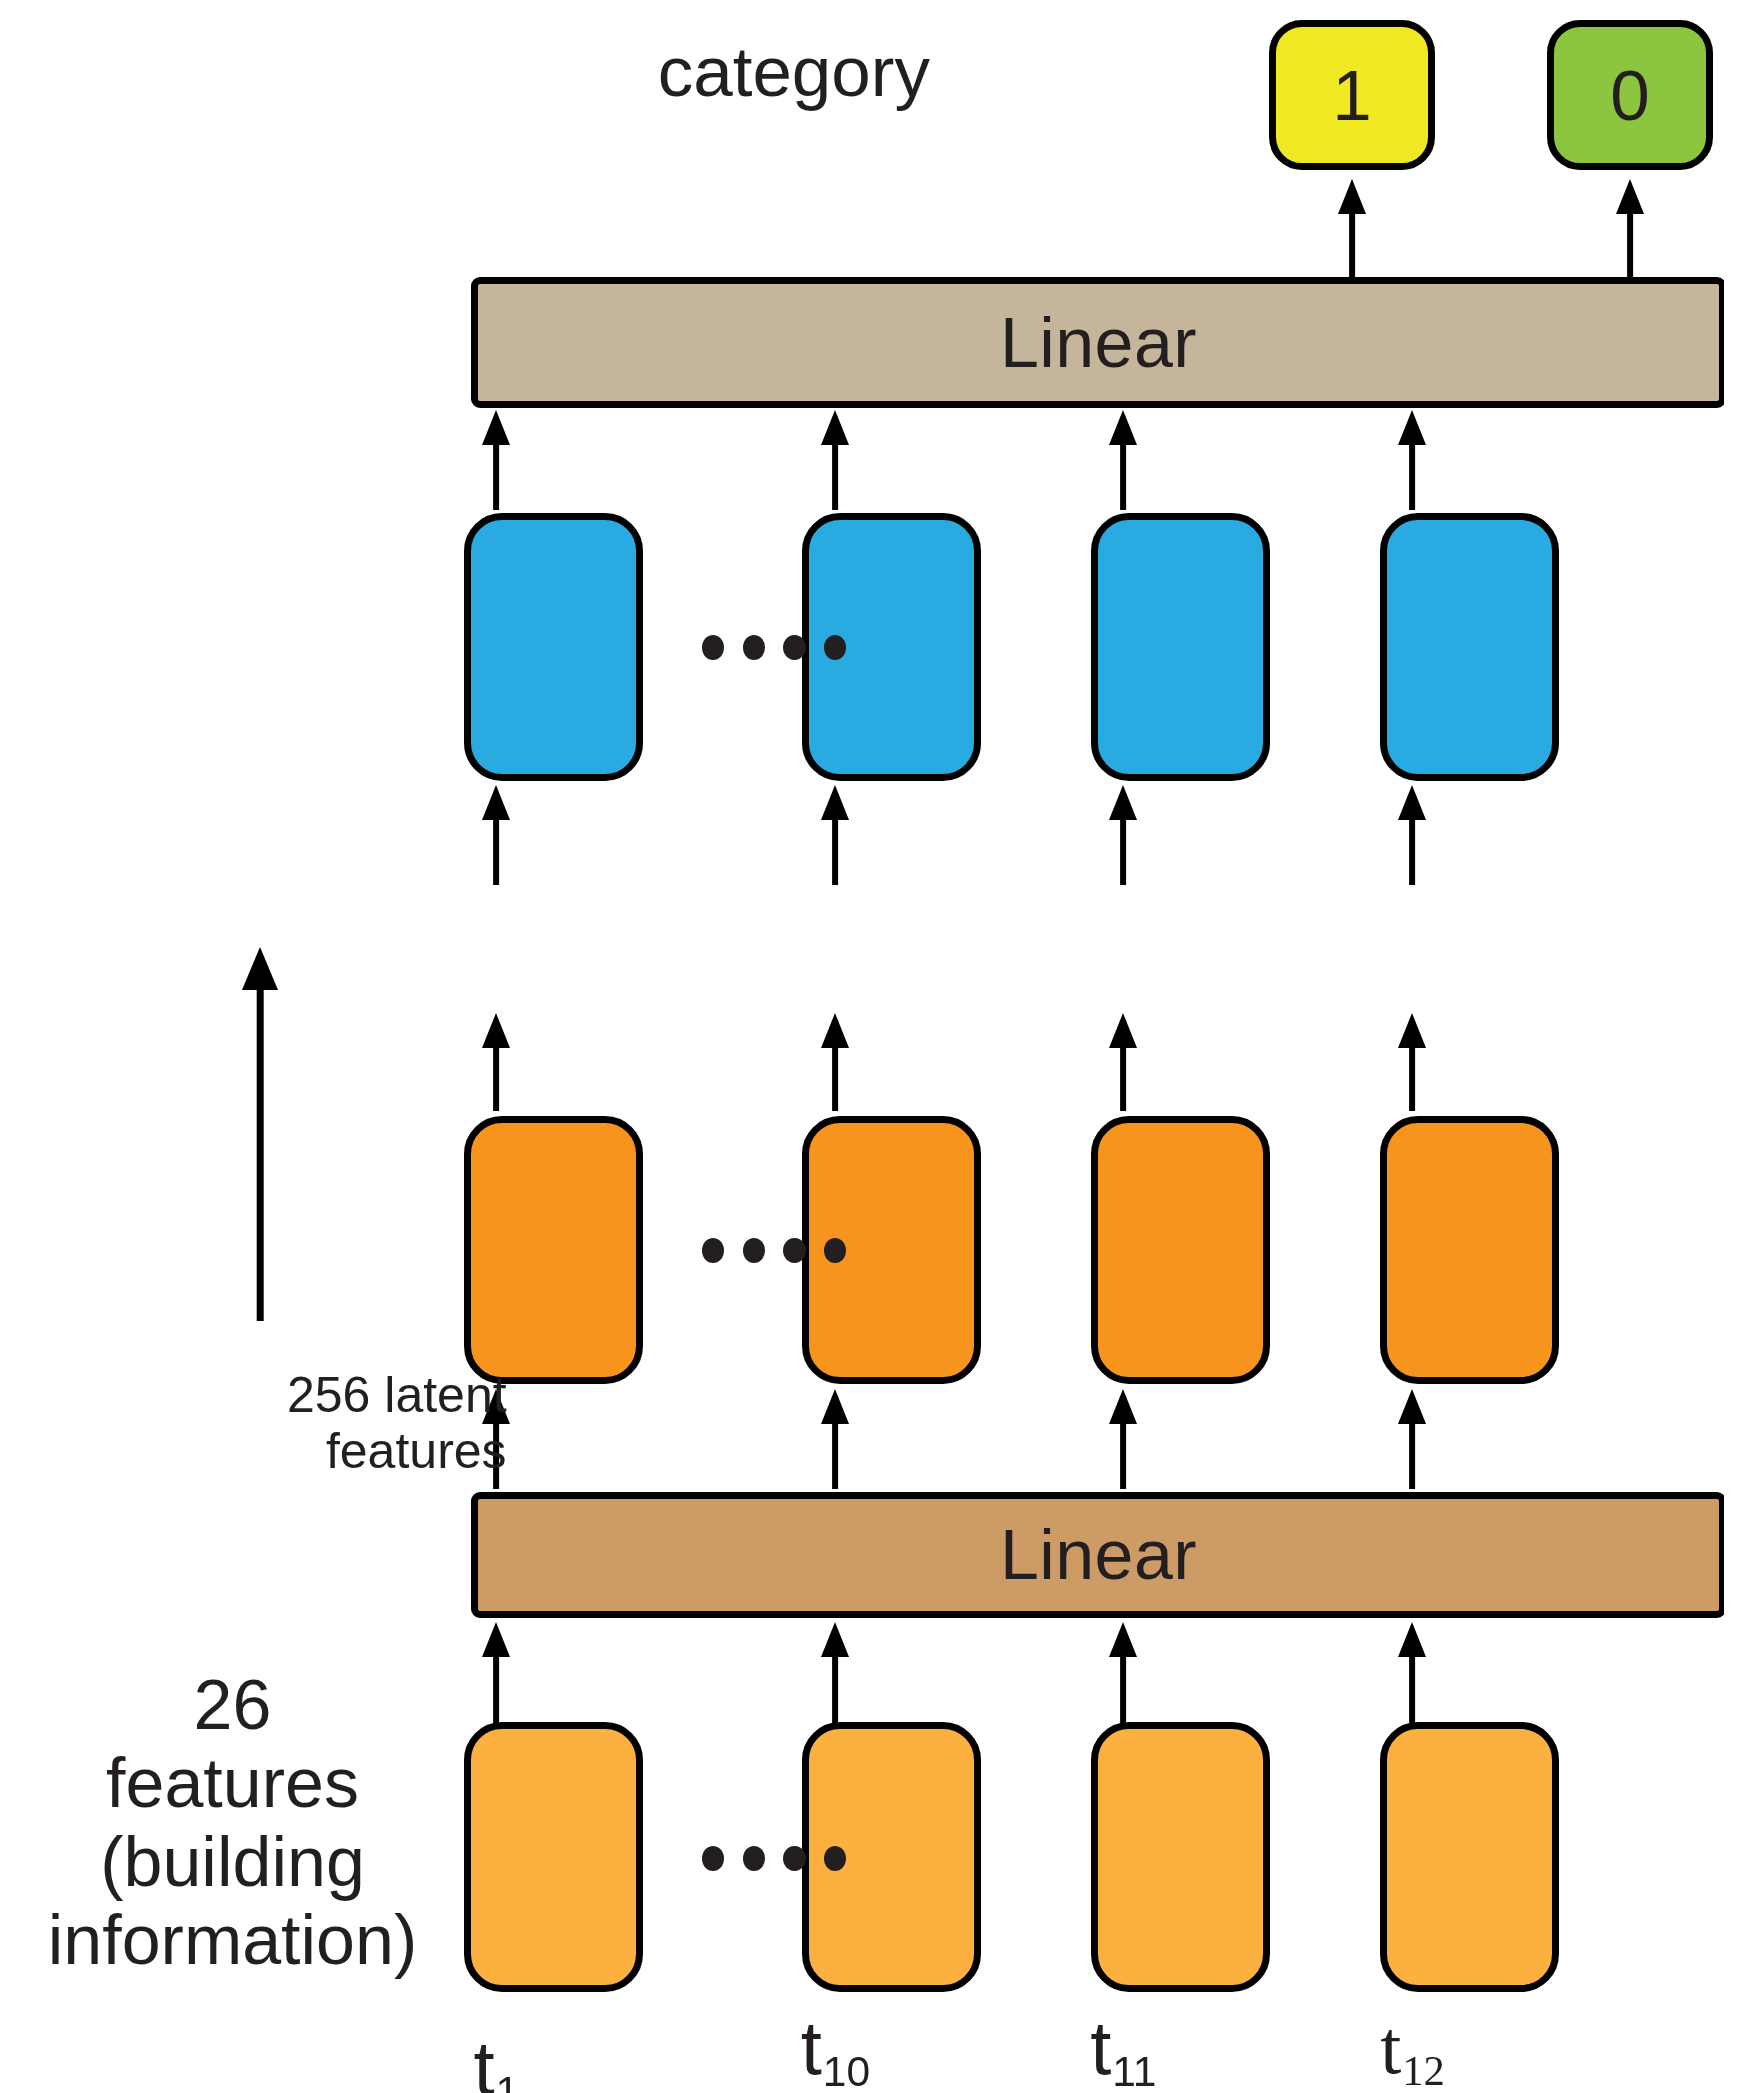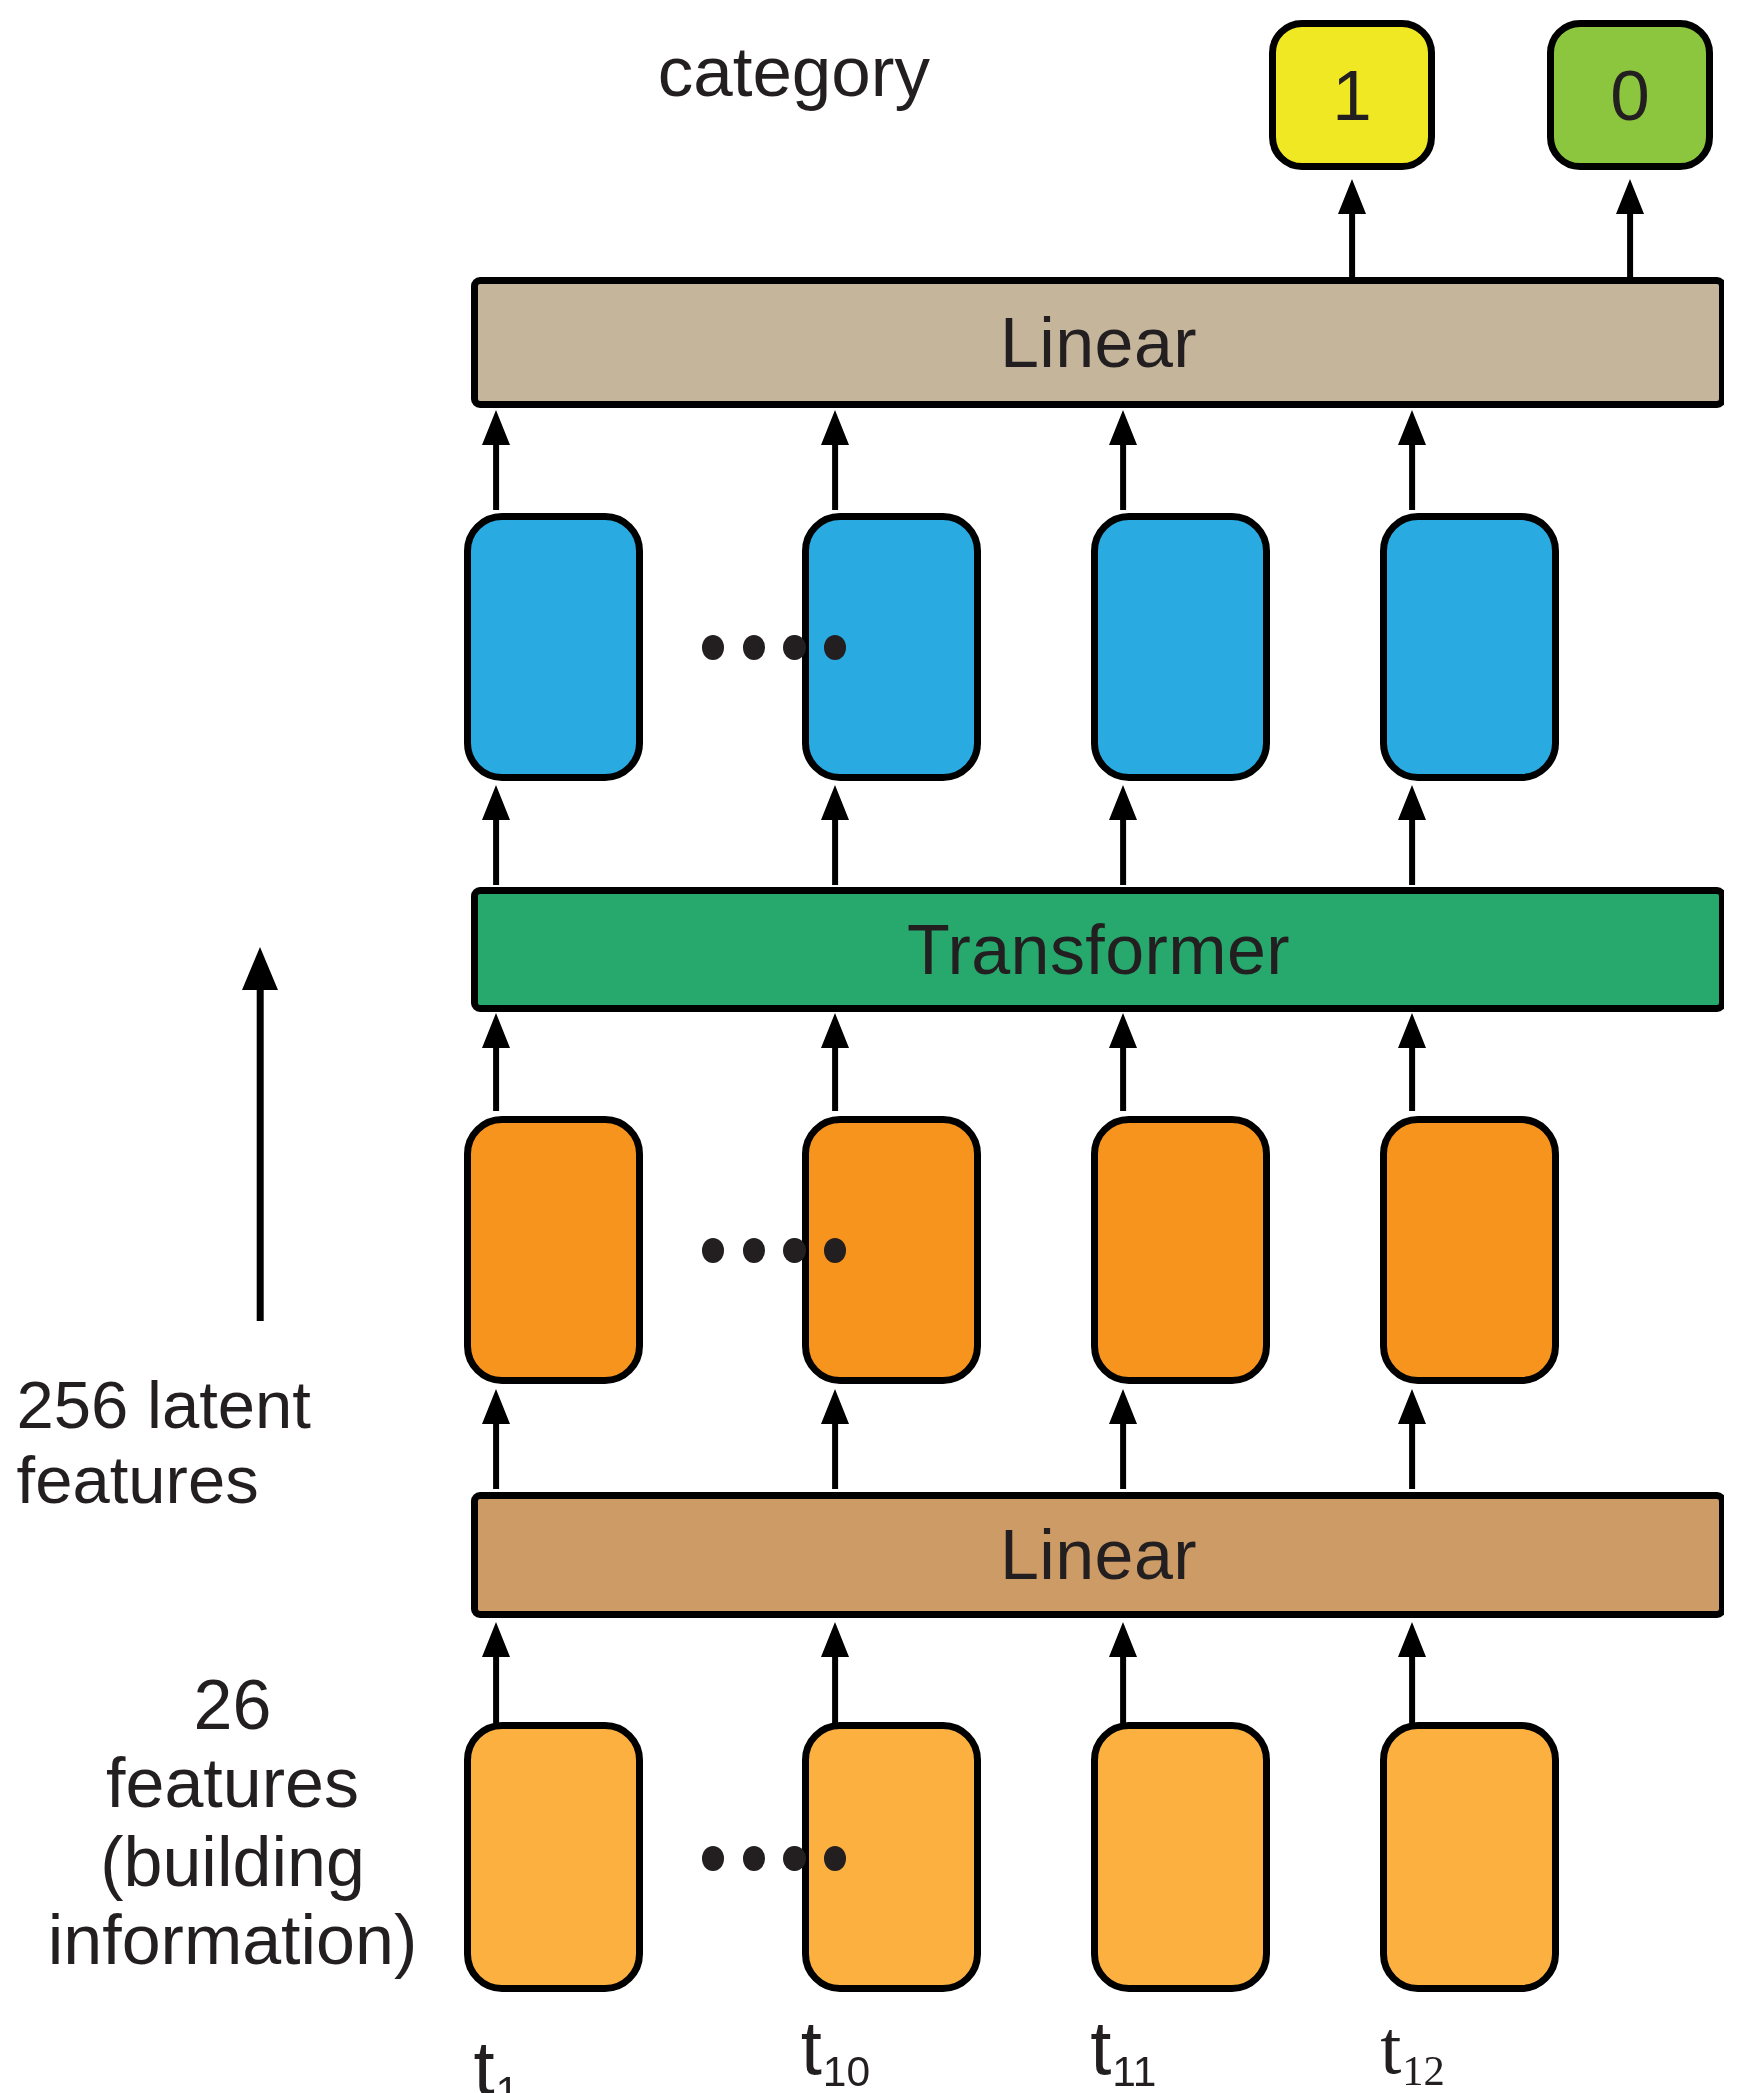--- a/index.html
+++ b/index.html
@@ -103,22 +103,22 @@
     vertical-align: baseline;
     position: relative;
     top: 0.28em;
     left: 0.02em;
   }
 
   .lbl-category {
     font-size: 71px;
   }
   .lbl-latent {
-    font-size: 67px;
-    text-align: left;
+    font-size: 50px;
+    text-align: right;
   }
   .lbl-input {
     font-size: 70px;
     text-align: center;
   }
 </style>
 </head>
 <body>
 
 <div id="diagram-root">
@@ -179,21 +179,20 @@
   </div>
   <div class="arrow" style="left:1123px; top:785px; height:100px;">
     <div class="head"></div>
       <div class="shaft" style="top:25px; height:75px;"></div>
   </div>
   <div class="arrow" style="left:1412px; top:785px; height:100px;">
     <div class="head"></div>
       <div class="shaft" style="top:25px; height:75px;"></div>
   </div>
 
-  <div class="node layer-bar" id="bar-transformer" style="left: 471px; top: 887px; width: 1255px; height: 125px; background: rgb(39, 169, 110);">Transformer</div>
 
   <div class="arrow" style="left:496px; top:1013px; height:98px;">
     <div class="head"></div>
       <div class="shaft" style="top:25px; height:73px;"></div>
   </div>
   <div class="arrow" style="left:835px; top:1013px; height:98px;">
     <div class="head"></div>
       <div class="shaft" style="top:25px; height:73px;"></div>
   </div>
   <div class="arrow" style="left:1123px; top:1013px; height:98px;">

